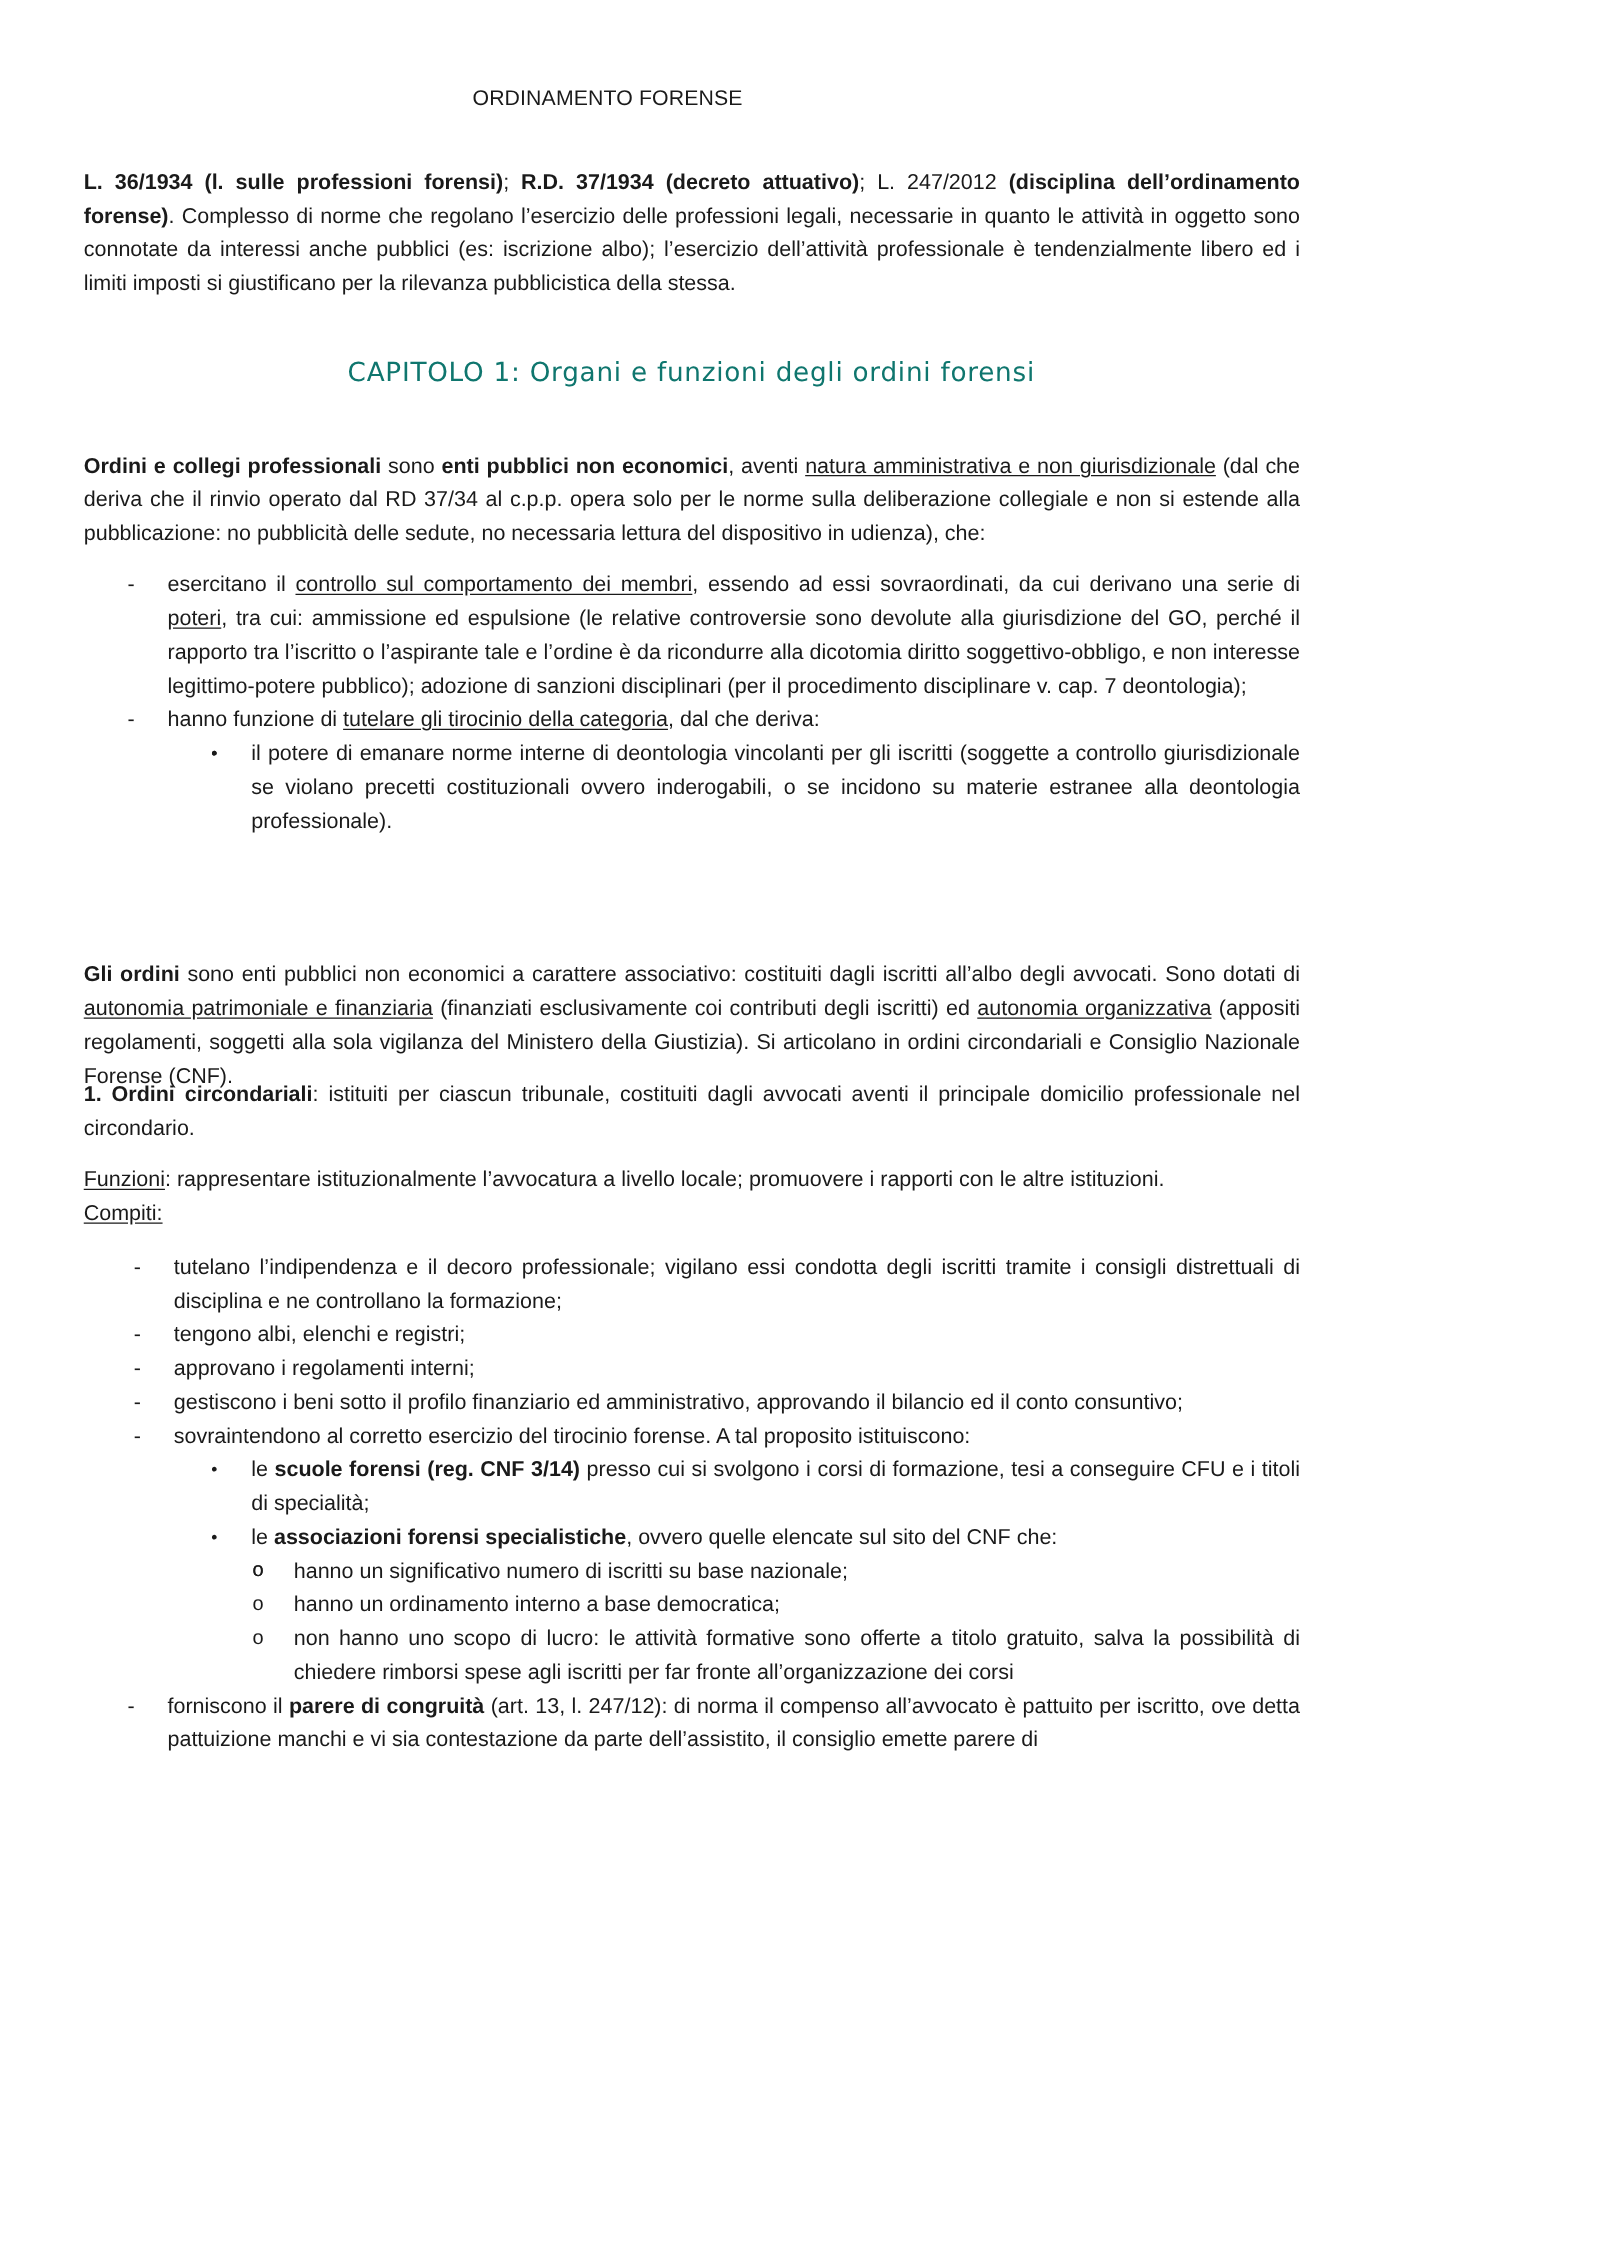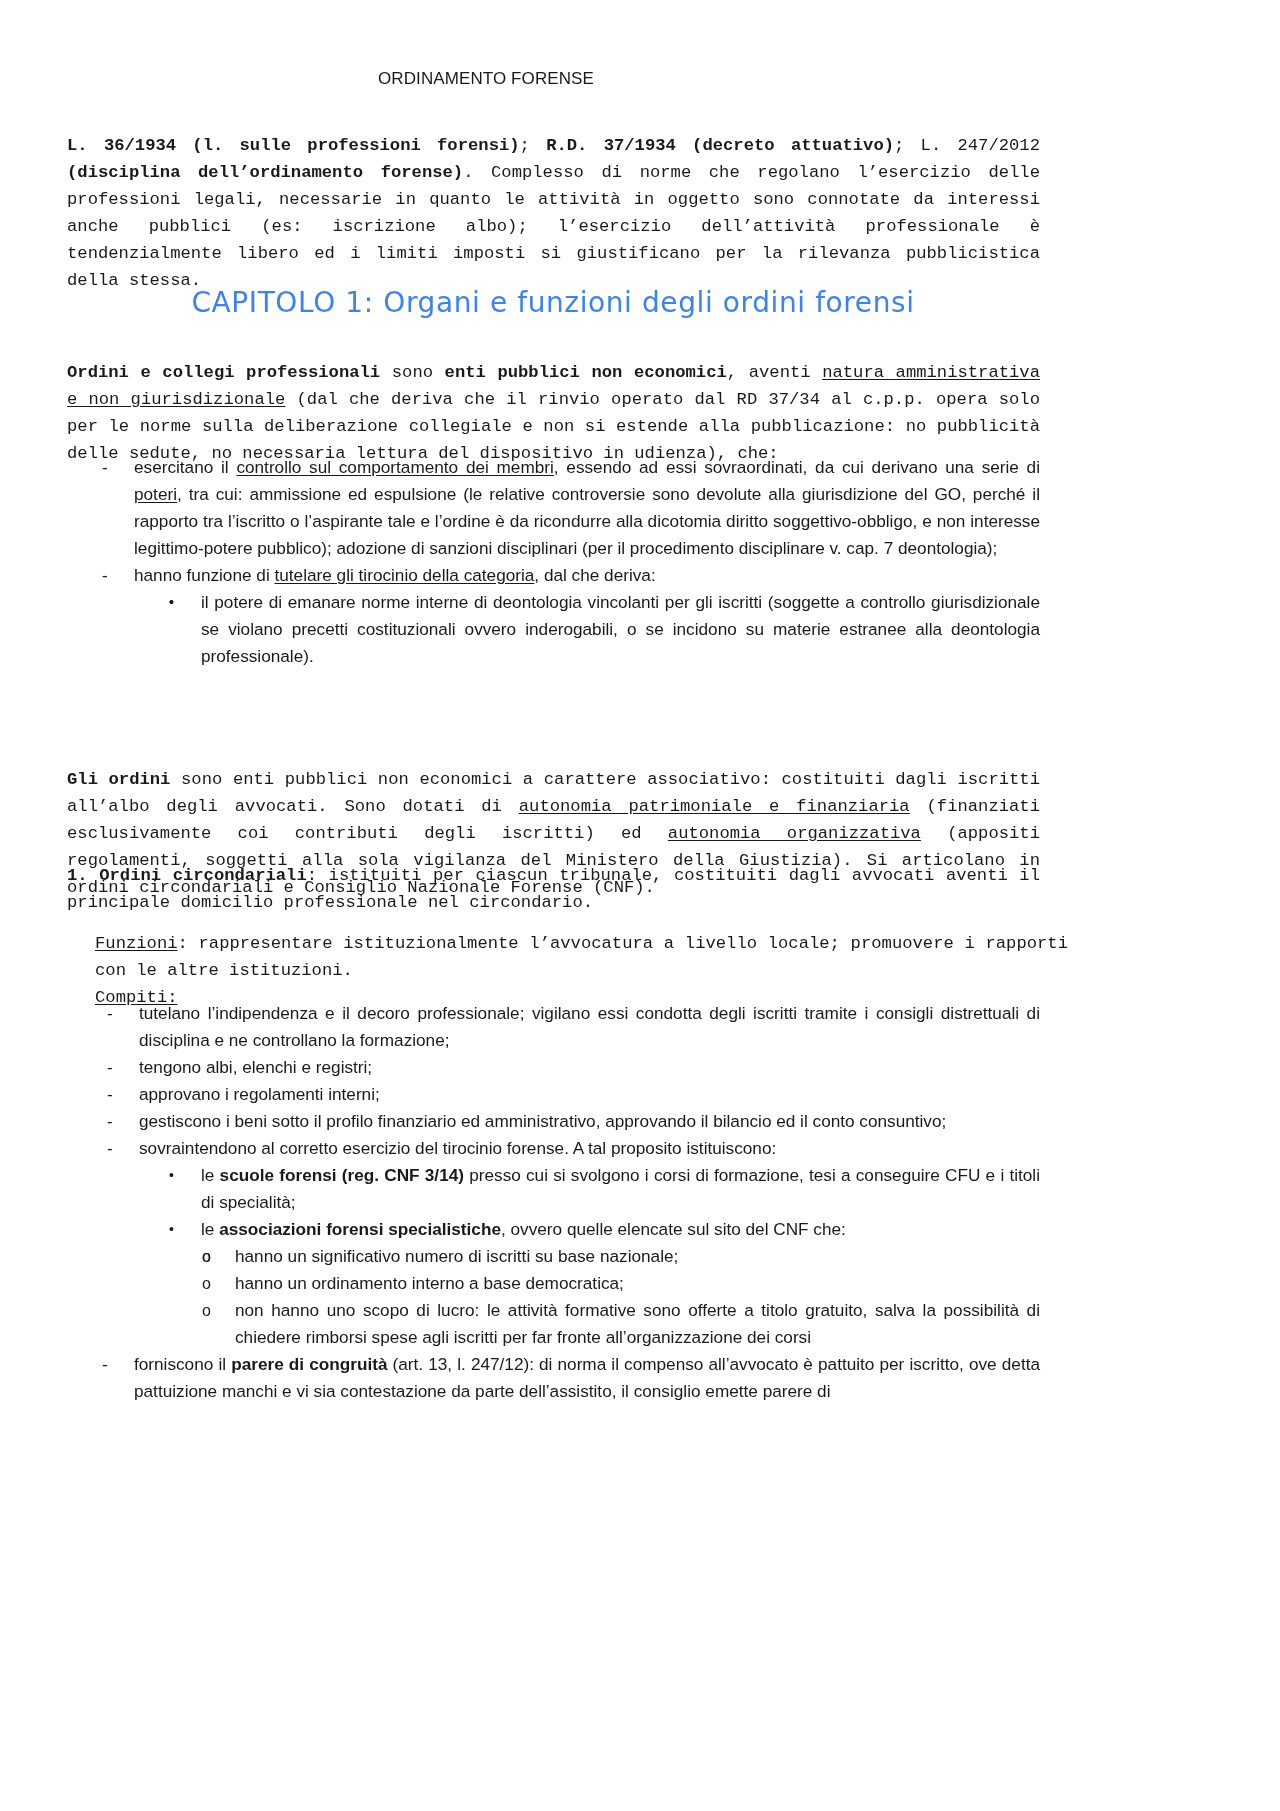--- a/index.html
+++ b/index.html
@@ -8,26 +8,26 @@
     font-family: "Liberation Sans", "DejaVu Sans", sans-serif;
     color: #1a1a1a;
   }
   .page { position: absolute; left: 67px; top: 0; width: 973px; }
   .doc-title {
     position: absolute; top: 69px; left: 0; width: 1106px; margin-left: -67px;
     text-align: center; font-size: 17px; letter-spacing: 0.1px;
   }
   .para {
     position: absolute; left: 0; width: 973px;
-    font-size: 17.2px; line-height: 27px; text-align: justify; font-family: Liberation Mono, monospace;
+    font-size: 17.2px; line-height: 27px; text-align: justify;
   }
   .chapter {
     position: absolute; top: 286px; left: 0; width: 1106px; margin-left: -67px;
     text-align: center; font-family: "DejaVu Sans", sans-serif;
-    font-size: 28px; letter-spacing: 0.6px; color: #3b82f6;
+    font-size: 21px; letter-spacing: 0.6px; color: #0f766e;
   }
   b { font-weight: bold; }
   u { text-decoration: underline; text-underline-offset: 2px; }
   .list { position: absolute; left: 0; width: 973px; font-size: 17.2px; line-height: 27px; }
   .li { position: relative; text-align: justify; }
   .li .marker { position: absolute; top: 0; }
   .lvl1 { margin-left: 67px; }
   .lvl1b { margin-left: 72px; }
   .lvl2 { margin-left: 134px; }
   .lvl3 { margin-left: 168px; }
@@ -63,21 +63,21 @@
     <div class="li lvl2">
       <span class="marker">•</span>
       <span>il potere di emanare norme interne di deontologia vincolanti per gli iscritti (soggette a controllo giurisdizionale se violano precetti costituzionali ovvero inderogabili, o se incidono su materie estranee alla deontologia professionale).</span>
     </div>
   </div>
 
   <div class="para" style="top:766px;"><b>Gli ordini</b><span> sono enti pubblici non economici a carattere associativo: costituiti dagli iscritti all’albo degli avvocati. Sono dotati di </span><u>autonomia patrimoniale e finanziaria</u><span> (finanziati esclusivamente coi contributi degli iscritti) ed </span><u>autonomia organizzativa</u><span> (appositi regolamenti, soggetti alla sola vigilanza del Ministero della Giustizia). Si articolano in ordini circondariali e Consiglio Nazionale Forense (CNF).</span></div>
 
   <div class="para" style="top:862px;"><b>1. Ordini circondariali</b><span>: istituiti per ciascun tribunale, costituiti dagli avvocati aventi il principale domicilio professionale nel circondario.</span></div>
 
-  <div class="para" style="top:930px;margin-left:28px;"><u>Funzioni</u><span>: rappresentare istituzionalmente l’avvocatura a livello locale; promuovere i rapporti con le altre istituzioni.</span><br><u>Compiti: </u></div>
+  <div class="para" style="top:930px;"><u>Funzioni</u><span>: rappresentare istituzionalmente l’avvocatura a livello locale; promuovere i rapporti con le altre istituzioni.</span><br><u>Compiti: </u></div>
 
   <div class="list" style="top:1000px;">
     <div class="li lvl1b">
       <span class="marker">-</span>
       <span>tutelano l’indipendenza e il decoro professionale; vigilano essi condotta degli iscritti tramite i consigli distrettuali di disciplina e ne controllano la formazione;</span>
     </div>
     <div class="li lvl1b">
       <span class="marker">-</span>
       <span>tengono albi, elenchi e registri;</span>
     </div>

